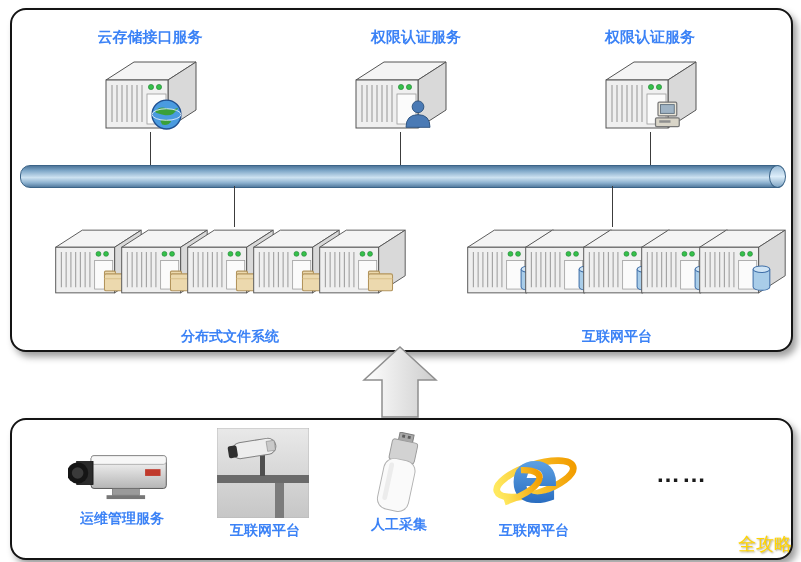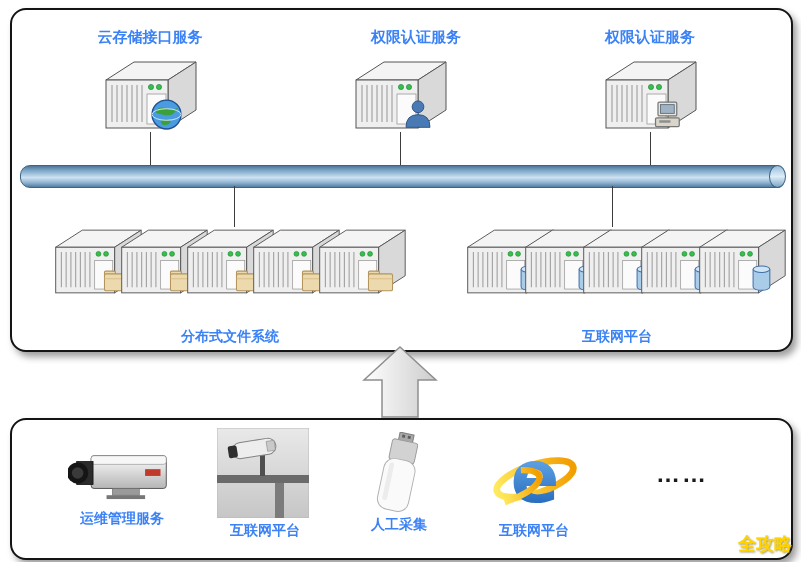--- a/index.html
+++ b/index.html
@@ -29,21 +29,21 @@
     background:linear-gradient(180deg,#4e769a 0%,#7ea7c8 22%,#cde2f1 55%,#8db2d0 80%,#547ca0 100%);
   }
   .bus::after{
     content:"";position:absolute;right:-2px;top:-1px;width:15px;height:21px;border-radius:50%;
     background:linear-gradient(180deg,#9cbdd8,#ddeefa 50%,#7fa5c4);border:1px solid #3b6488;
   }
   .ellipsis{
     position:absolute;font-weight:bold;font-size:24px;letter-spacing:2px;color:#1a1a1a;
   }
   .watermark{
-    position:absolute;right:9px;bottom:6px;font-size:18px;font-weight:bold;color:#ffd400;
+    position:absolute;right:9px;bottom:6px;font-size:18px;font-weight:normal;color:#ffd400;
     text-shadow:1px 1px 2px rgba(90,70,0,.55);
   }
 </style>
 </head>
 <body>
 
 <svg width="0" height="0" style="position:absolute" aria-hidden="true">
   <defs>
     <linearGradient id="gArrow" x1="0" y1="0" x2="1" y2="0">
       <stop offset="0" stop-color="#ffffff"></stop>

